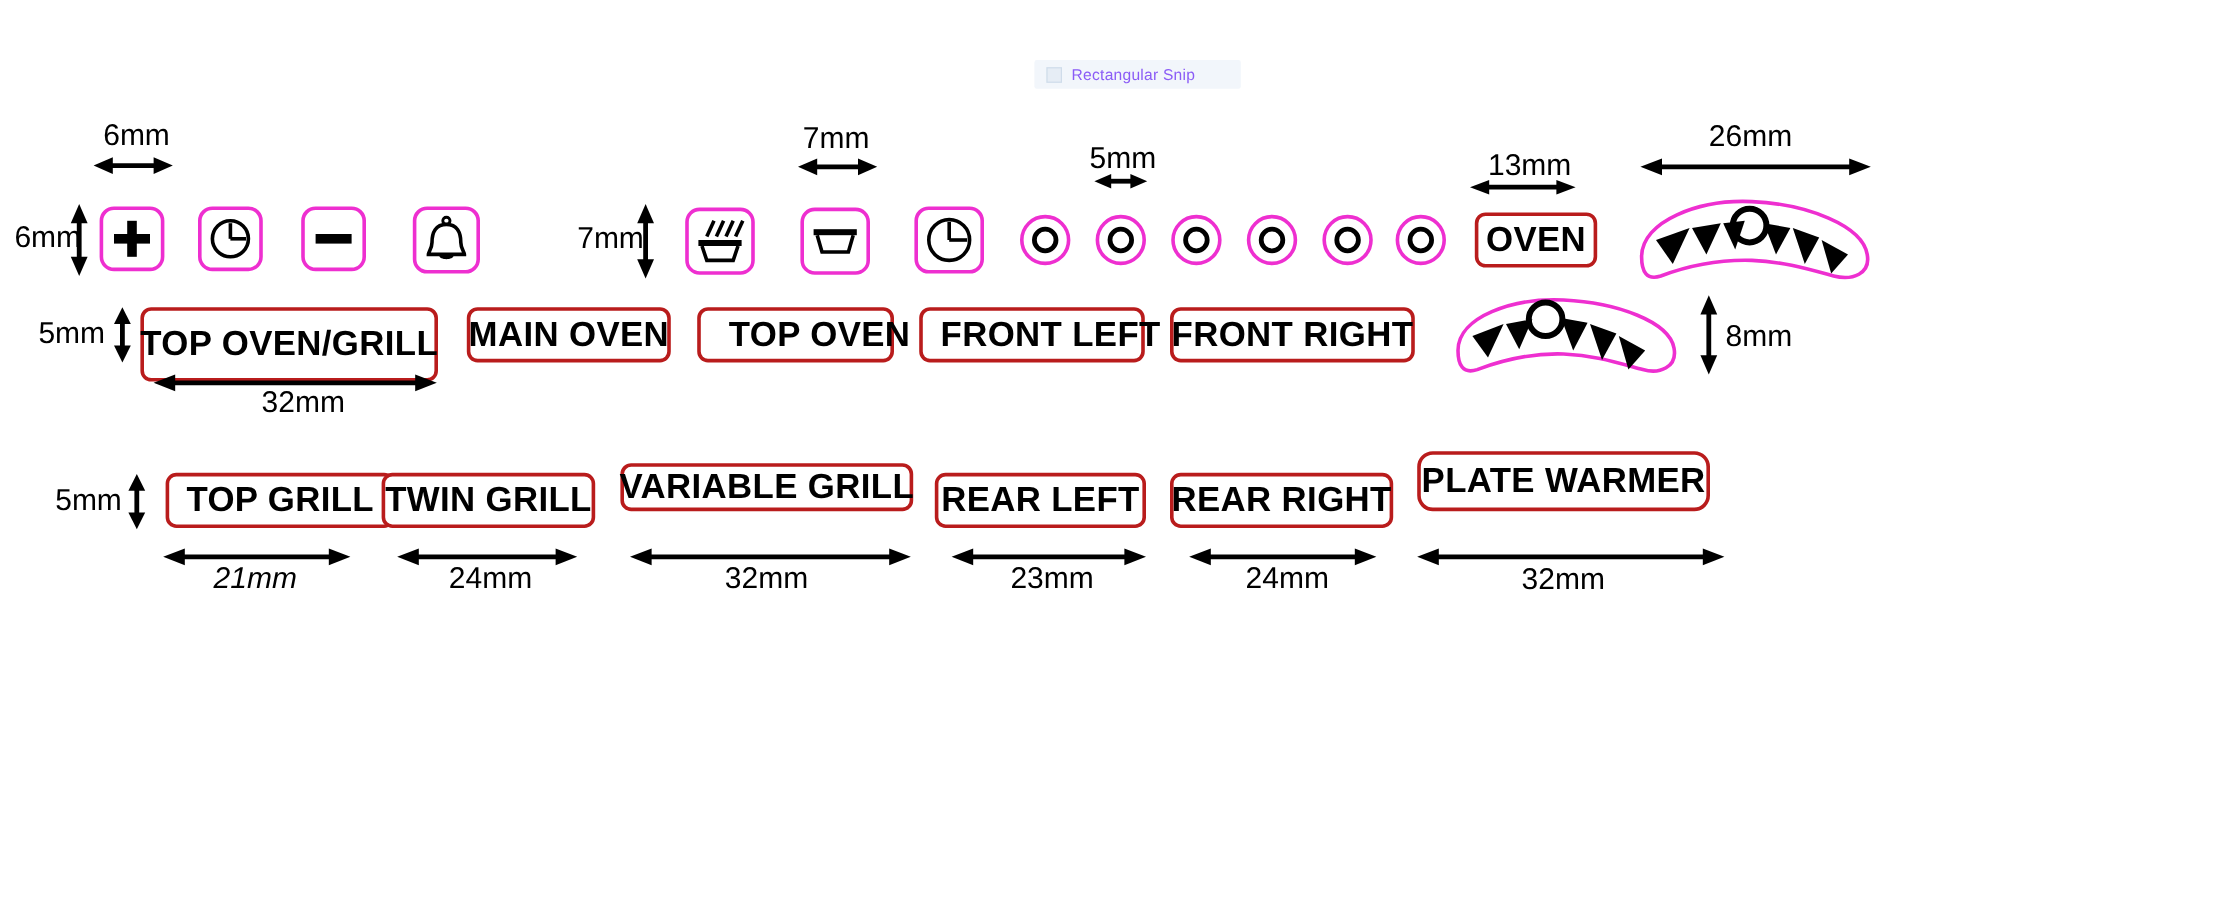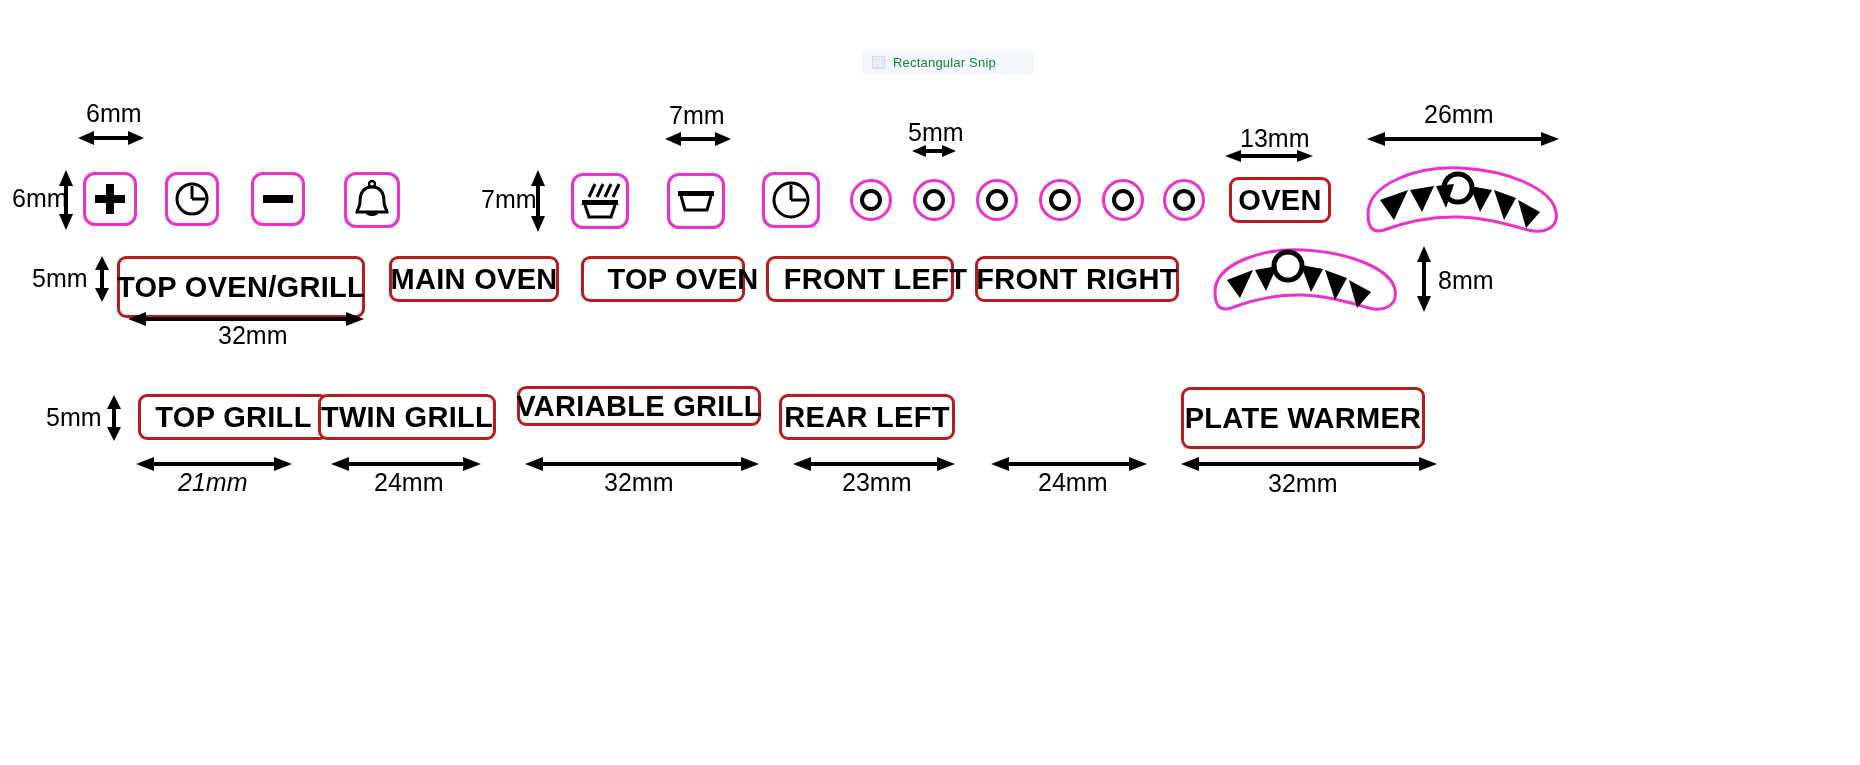--- a/index.html
+++ b/index.html
@@ -37,21 +37,21 @@
     padding-left: 10px;
     box-sizing: border-box;
   }
   .snip-ghost .sq {
     width: 11px; height: 11px;
     border: 1px solid #cfdcea;
     background: #e6edf5;
   }
   .snip-ghost .lbl {
     font-size: 13px;
-    color: #15803d;
+    color: #8b5cf6;
     letter-spacing: .2px;
     white-space: nowrap;
   }
 
   
   .keybox {
     position: absolute;
     border: 3px solid #ee2fd0;
     border-radius: 10px;
     background: #ffffff;
@@ -317,21 +317,24 @@
   </div>
   <div class="label-box" style="left:318px; top:394px; width:178px; height:46px;">
     <span class="txt">TWIN GRILL</span>
   </div>
   <div class="label-box" style="left:517px; top:386px; width:244px; height:40px;">
     <span class="txt">VARIABLE GRILL</span>
   </div>
   <div class="label-box" style="left:779px; top:394px; width:176px; height:46px;">
     <span class="txt">REAR LEFT</span>
   </div>
-  <div class="label-box" style="left:1181px; top:387px; width:244px; height:62px;">
+  <div class="label-box" style="left:975px; top:394px; width:186px; height:46px;">
+    <span class="txt">REAR RIGHT</span>
+  </div>
+  <div class="label-box" style="left:1181px; top:376px; width:244px; height:50px;border-radius:13px;">
     <span class="txt">PLATE WARMER</span>
   </div>
 
   <svg class="dim" style="left:136px; top:455px;" width="156" height="18">
     <line x1="12" y1="9" x2="144" y2="9" stroke="#000" stroke-width="4"></line>
     <polygon points="0,9 18,2 18,16" fill="#000"></polygon>
     <polygon points="156,9 138,2 138,16" fill="#000"></polygon>
   </svg>
   <div class="dimtext" style="left:178px; top:470px;font-style:italic;">21mm</div>
 

